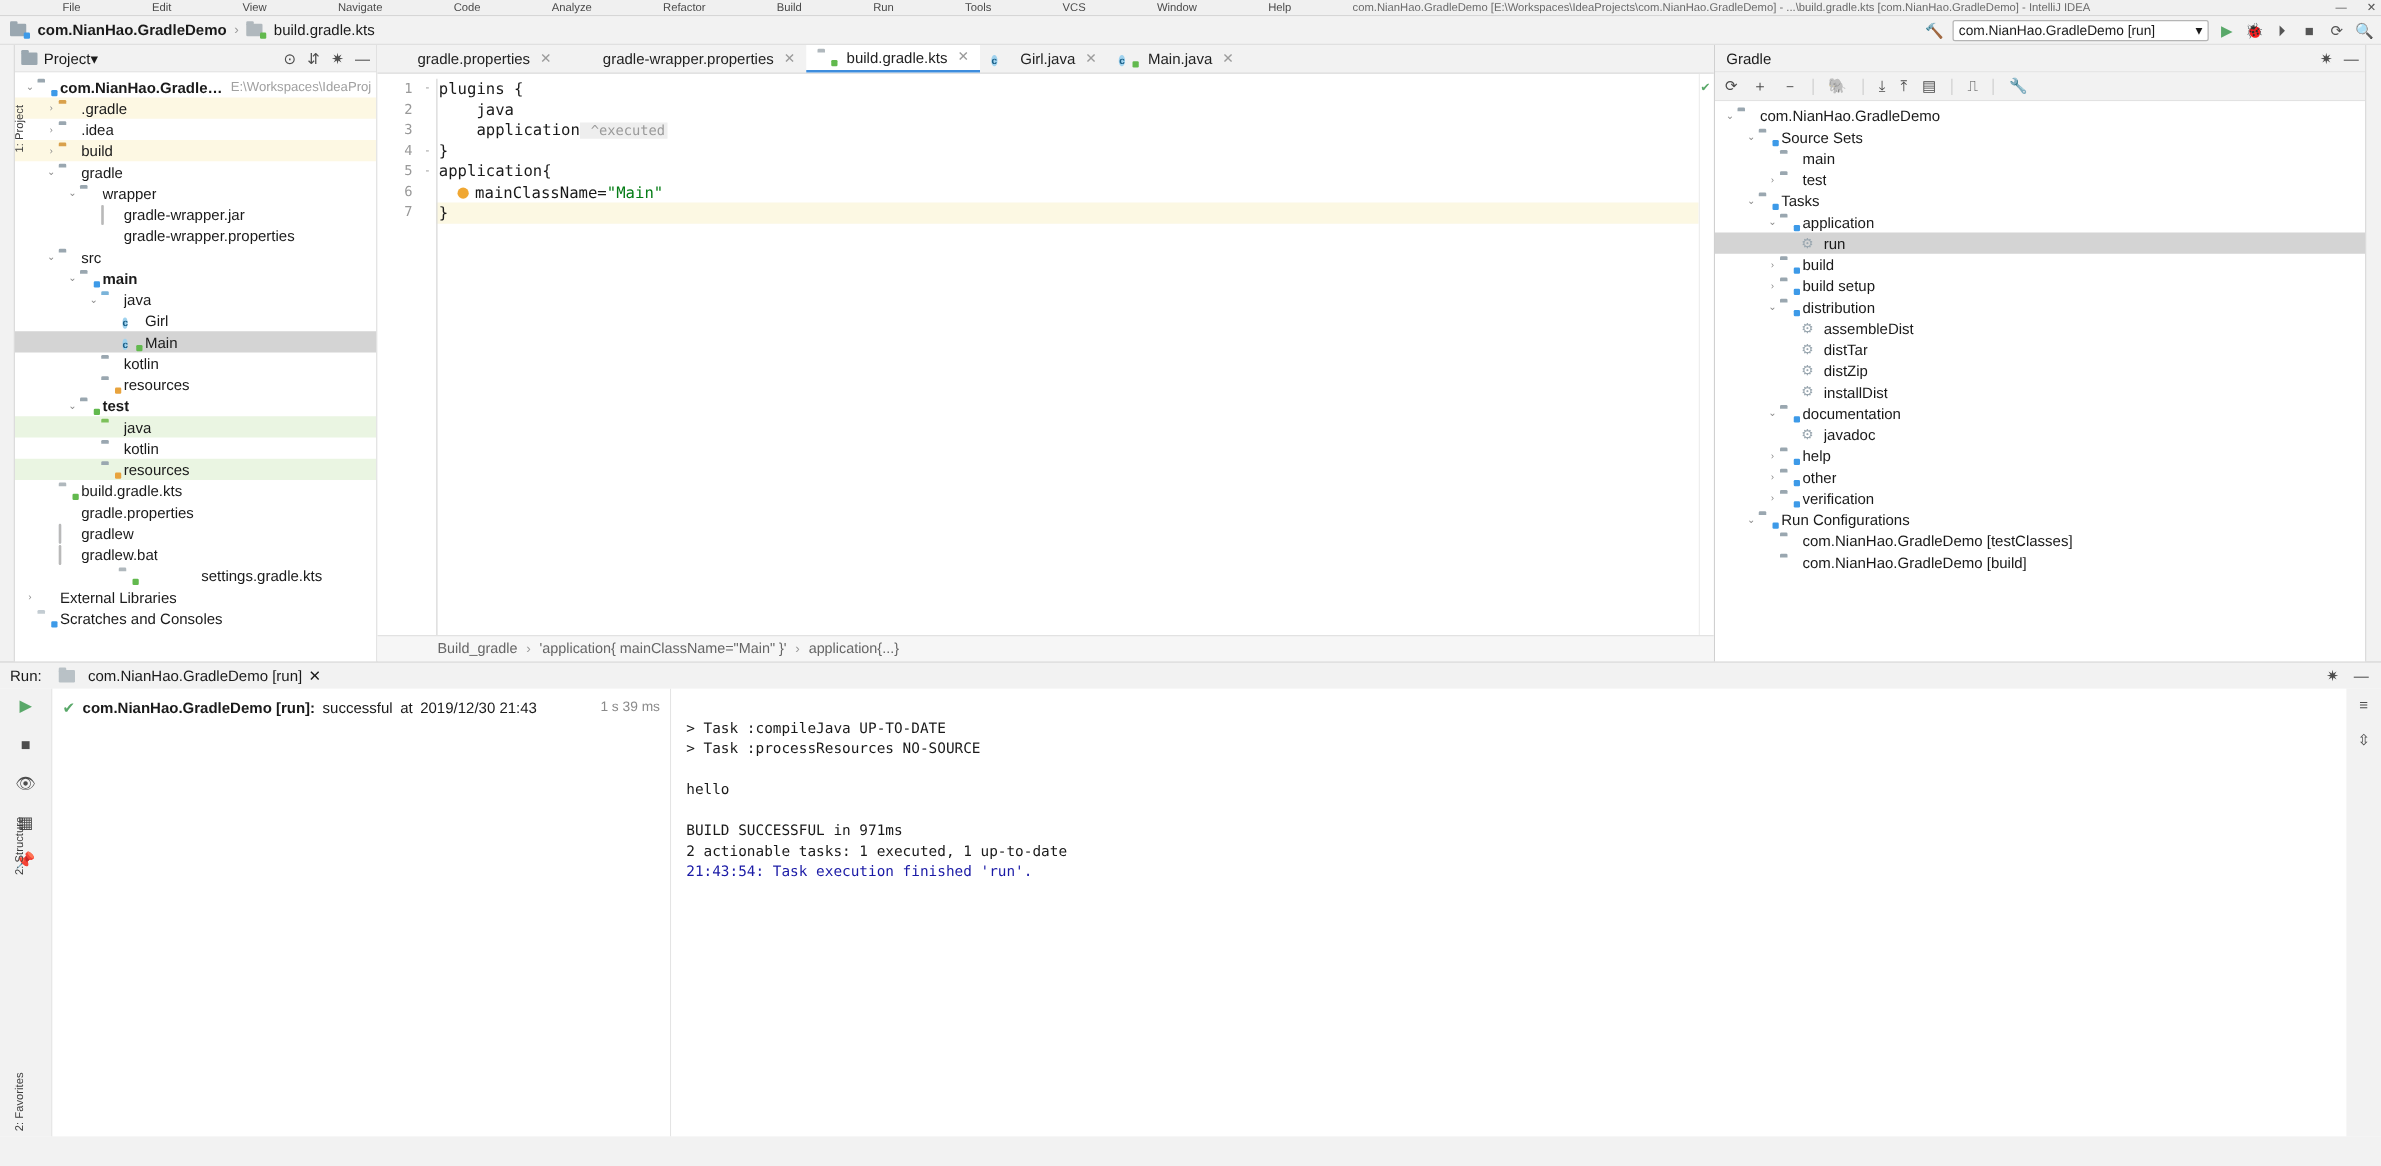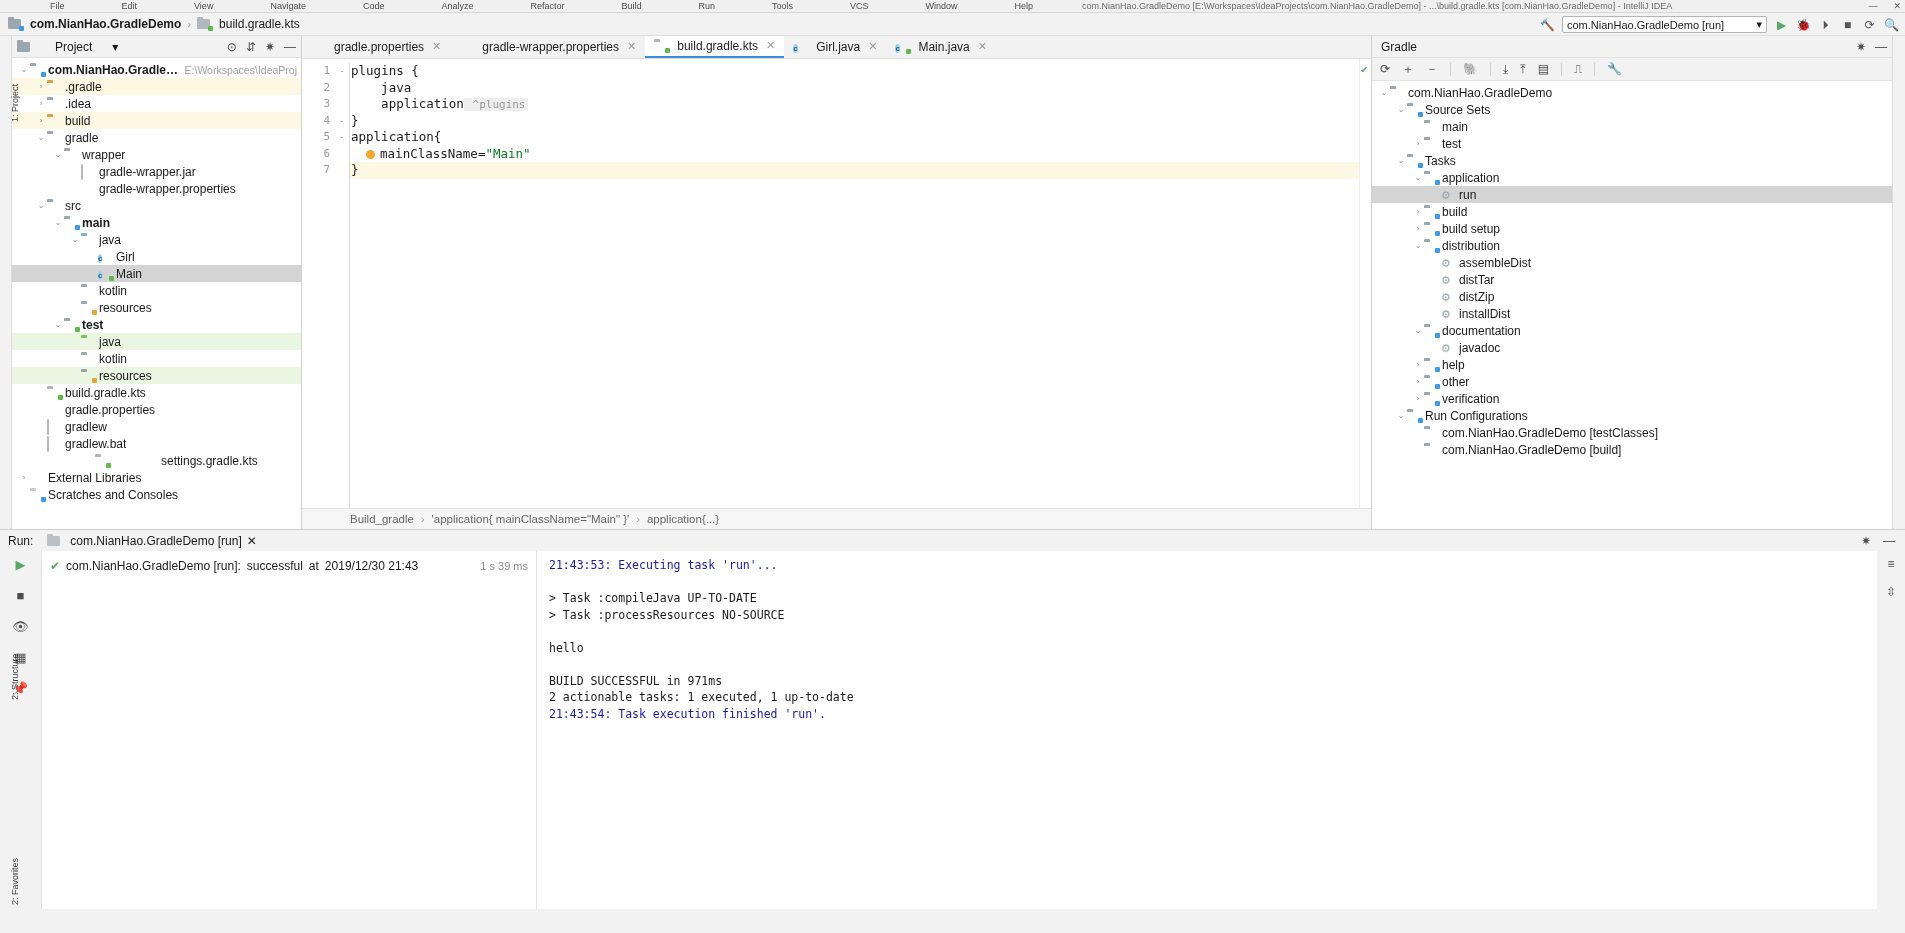--- a/index.html
+++ b/index.html
@@ -57,21 +57,21 @@
 
   
   .project{
     width:290px; background:#fff; border-right:1px solid #d0d0d0;
     display:flex; flex-direction:column;
   }
   .panelhdr{
     height:22px; background:#f2f2f2; display:flex; align-items:center;
     padding:0 5px; gap:5px; font-size:12px; border-bottom:1px solid #e2e2e2;
   }
-  .panelhdr .title{ flex:1; display:flex; align-items:center; gap:20px; }
+  .panelhdr .title{ flex:1; display:flex; align-items:center; gap:0; }
   .panelhdr .acts{ display:flex; gap:9px; color:#4d4d4d; font-size:12px; }
 
   .tree{ flex:1; overflow:hidden; padding-top:3px; background:#fff; }
   .trow{
     height:17px; display:flex; align-items:center; white-space:nowrap;
     font-size:12px; padding-right:4px;
   }
   .trow.sel{ background:#d4d4d4; }
   .trow.green{ background:#eaf5e2; }
   .arrow{ width:12px; text-align:center; color:#8a8a8a; font-size:8px; flex:none;}
@@ -430,21 +430,21 @@
             <div></div>
             <div>-</div>
             <div>-</div>
             <div></div>
             <div></div>
           </div>
         <div class="code" id="code-lines">
             <div class="vline"></div>
             <div class="cline"><span>plugins {</span></div>
             <div class="cline"><span>    java</span></div>
-            <div class="cline"><span>    application</span><span class="hint"> ^plugins</span></div>
+            <div class="cline"><span>    application</span><span class="hint"> ^executed</span></div>
             <div class="cline"><span>}</span></div>
             <div class="cline"><span>application{</span></div>
             <div class="cline">  <span class="bulb"></span><span>mainClassName=</span><span class="str">"Main"</span></div>
             <div class="cline hl"><span>}</span></div>
           </div>
         <div class="markers">
           <span class="okcheck">✔</span>
         </div>
       </div>
       <div class="breadcrumbs">
@@ -634,30 +634,29 @@
         <span style="color:#59a869">▶</span>
         <span>■</span>
         <span>👁</span>
         <span>▦</span>
         <span>📌</span>
       </div>
 
       <div class="runtree">
         <div class="runresult">
           <span style="color:#59a869">✔</span>
-          <span style="font-weight:normal">com.NianHao.GradleDemo [run]:</span>
+          <span style="font-weight:bold">com.NianHao.GradleDemo [run]:</span>
           <span>successful</span>
           <span>at</span>
           <span>2019/12/30 21:43</span>
           <span style="margin-left:auto; color:#8a8a8a; font-size:11px; padding-right:8px;">1 s 39 ms</span>
         </div>
       </div>
 
       <div class="console" id="console-out">
-          <div class="c-blue">21:43:53: Executing task 'run'...</div>
           <div></div>
           <div>&gt; Task :compileJava UP-TO-DATE</div>
           <div>&gt; Task :processResources NO-SOURCE</div>
           <div></div>
           <div>hello</div>
           <div></div>
           <div>BUILD SUCCESSFUL in 971ms</div>
           <div>2 actionable tasks: 1 executed, 1 up-to-date</div>
           <div class="c-blue">21:43:54: Task execution finished 'run'.</div>
         </div>

